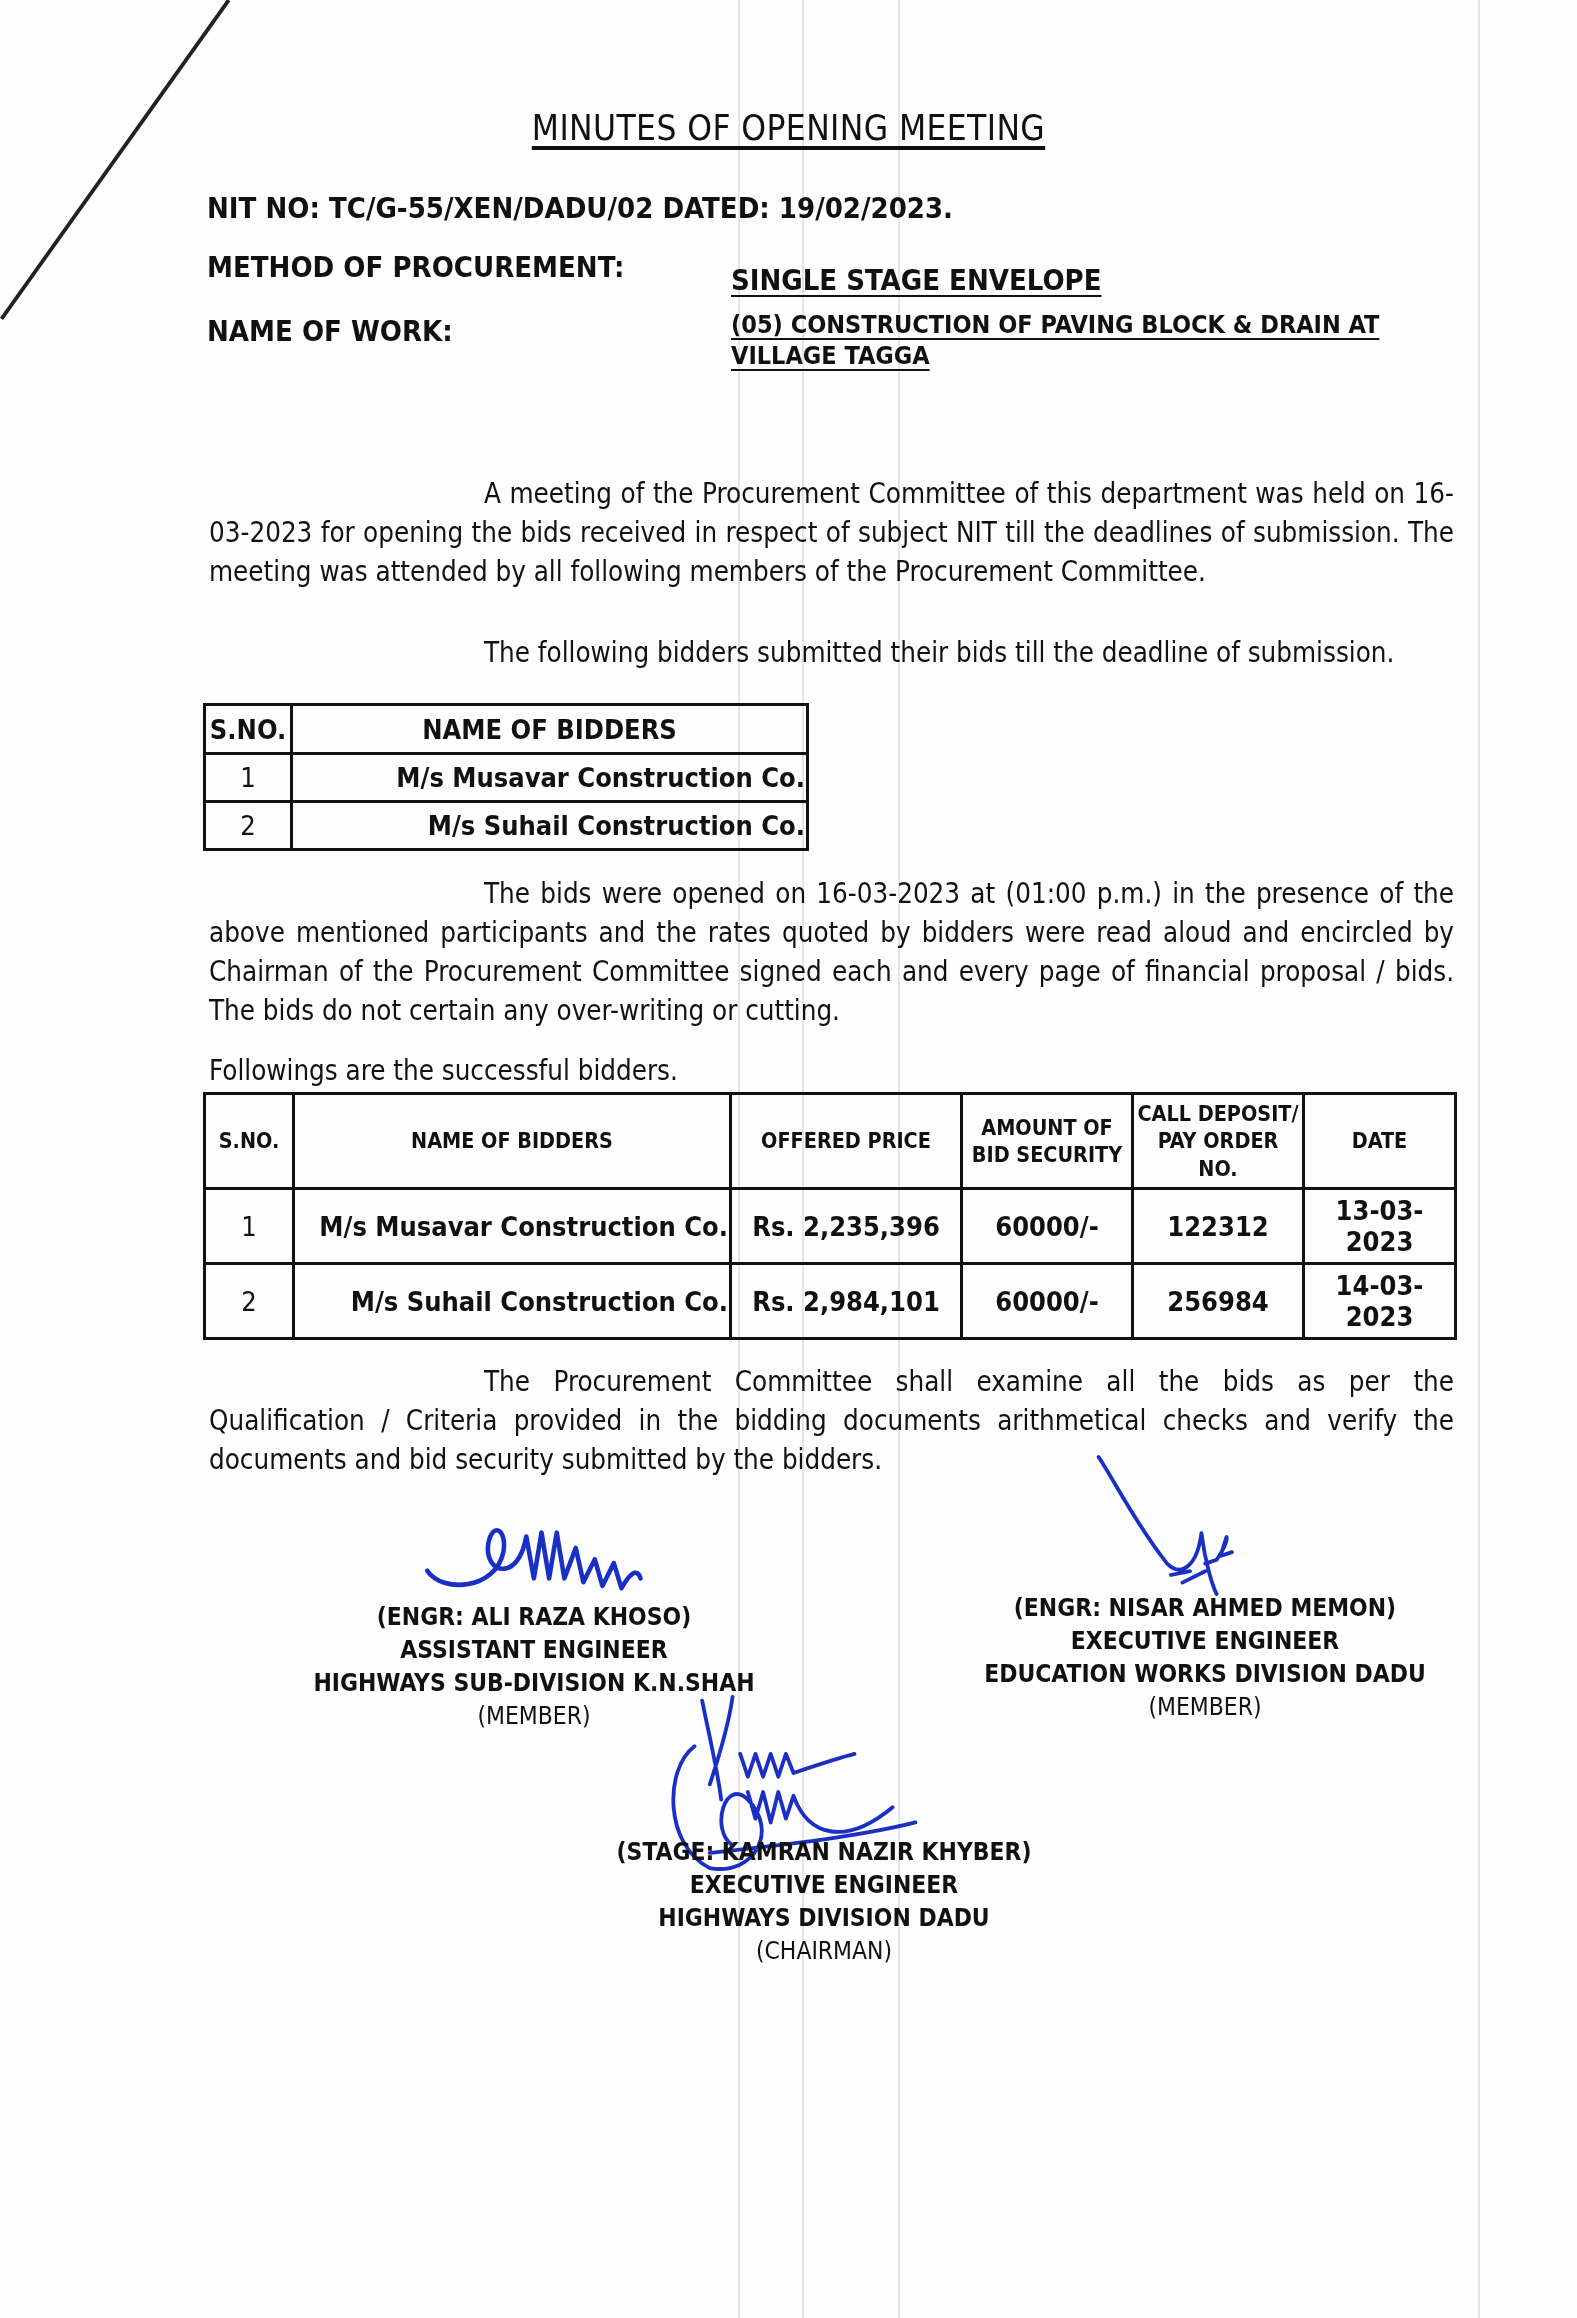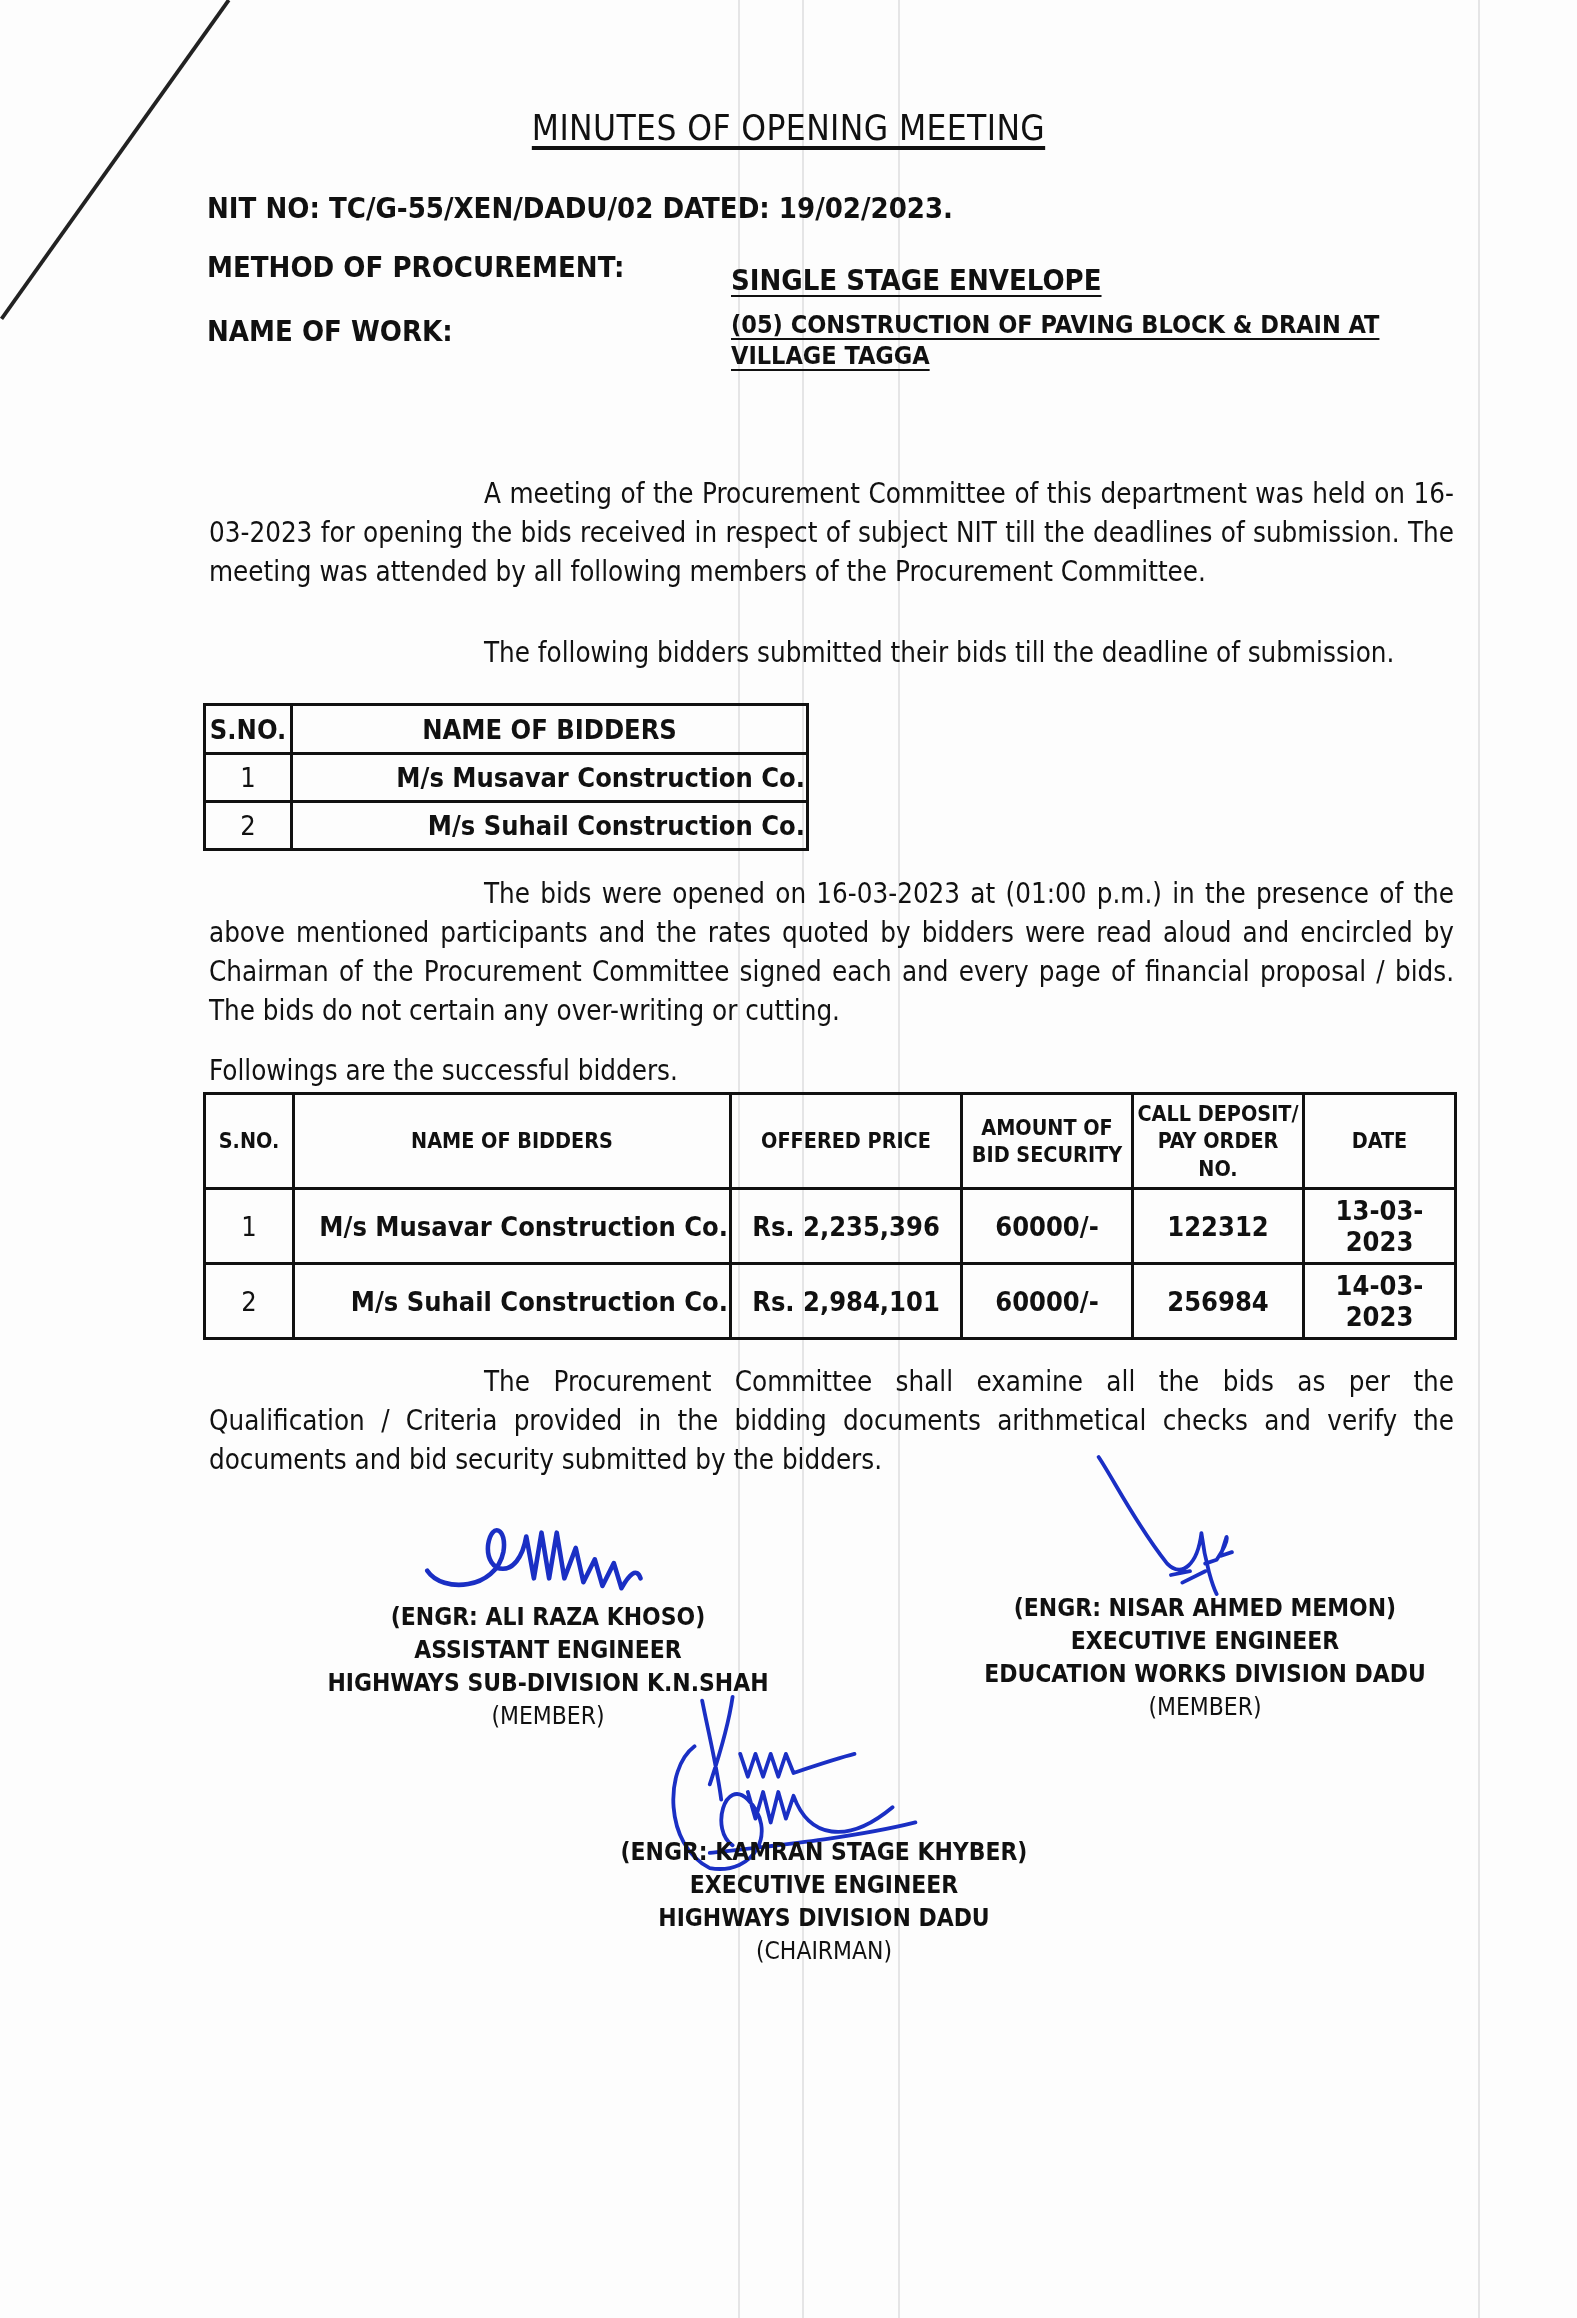--- a/index.html
+++ b/index.html
@@ -116,41 +116,41 @@
         <td class="c">14-03-2023</td>
       </tr>
     </tbody>
   </table>
 
   <div class="abs para indent" style="top:1362px;">The Procurement Committee shall examine all the bids as per the Qualification / Criteria provided in the bidding documents arithmetical checks and verify the documents and bid security submitted by the bidders.</div>
 
   <svg class="sig" style="left:412px; top:1506px;" width="259" height="99" viewBox="0 0 340 130">
     <path d="M20,85 C40,115 110,110 120,60 C125,30 105,20 100,50 C95,90 140,100 150,40 L160,95 L170,35 L180,95 L190,35 L200,95 L215,55 L225,100 L240,70 L250,105 L265,75 L275,108 C285,90 295,80 300,95" fill="none" stroke="#1a2fc4" stroke-width="6" stroke-linecap="round" stroke-linejoin="round"></path>
   </svg>
-  <div class="abs sig-block" style="left:300px; width:496px; top:1600px;">
+  <div class="abs sig-block" style="left:286px; width:496px; top:1600px;">
     <div>(ENGR: ALI RAZA KHOSO)</div>
     <div>ASSISTANT ENGINEER</div>
     <div>HIGHWAYS SUB-DIVISION K.N.SHAH</div>
     <div class="role-plain">(MEMBER)</div>
   </div>
 
   <svg class="sig" style="left:1091px; top:1449px;" width="198" height="153" viewBox="0 0 260 200">
     <path d="M10,10 C30,40 60,100 100,150 C120,170 140,150 145,110 M145,110 C150,150 160,180 165,190 M105,165 L130,160 M120,175 L150,160 M150,150 L165,145 C175,130 180,120 178,115 L170,140 L185,135" fill="none" stroke="#1a2fc4" stroke-width="5" stroke-linecap="round" stroke-linejoin="round"></path>
   </svg>
   <div class="abs sig-block" style="left:938px; width:534px; top:1591px;">
     <div>(ENGR: NISAR AHMED MEMON)</div>
     <div>EXECUTIVE ENGINEER</div>
     <div>EDUCATION WORKS DIVISION DADU</div>
     <div class="role-plain">(MEMBER)</div>
   </div>
 
   <svg class="sig" style="left:664px; top:1693px;" width="320" height="198" viewBox="0 0 420 260">
     <path d="M50,10 C60,60 70,100 75,140 M90,5 C85,40 70,90 60,120 M40,70 C0,100 0,200 60,230 C120,240 150,180 110,140 C80,110 60,180 90,200 M100,80 L110,110 L120,80 L130,110 L140,80 L150,110 L160,80 L170,105 C200,95 230,85 250,80 M110,130 L120,165 L130,130 L140,170 L150,130 L160,165 L170,135 C190,190 240,200 300,150 M60,210 C150,200 250,190 330,170" fill="none" stroke="#1a2fc4" stroke-width="5" stroke-linecap="round" stroke-linejoin="round"></path>
   </svg>
   <div class="abs sig-block" style="left:557px; width:534px; top:1835px;">
-    <div>(ENGR: KAMRAN STAGE KHYBER)</div>
+    <div>(STAGE: KAMRAN NAZIR KHYBER)</div>
     <div>EXECUTIVE ENGINEER</div>
     <div>HIGHWAYS DIVISION DADU</div>
     <div class="role-plain">(CHAIRMAN)</div>
   </div>
 
 </div>
 
 
 </body></html>

